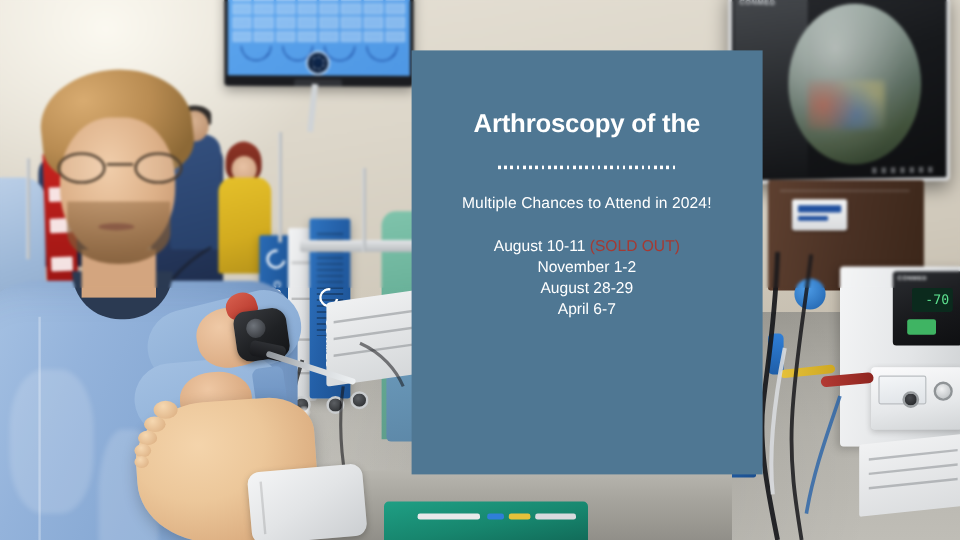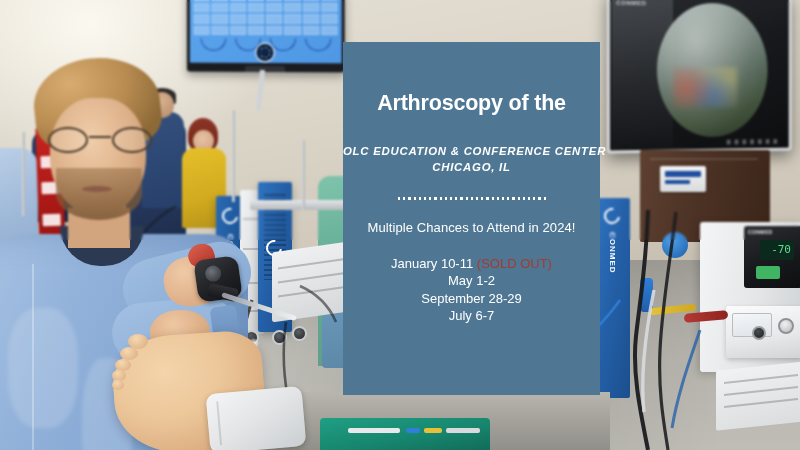--- a/index.html
+++ b/index.html
@@ -669,21 +669,21 @@
   .bg-blur {
     position: absolute; left: 0; top: 0; width: 800px; height: 240px;
     backdrop-filter: blur(1.2px);
     pointer-events: none;
   }
 
   
   .panel {
     position: absolute;
     left: 343px; top: 42px;
-    width: 257px; height: 353px;
+    width: 292px; height: 353px;
     background: #4f7793;
     color: #ffffff;
     text-align: center;
     padding: 0 0;
   }
 
   .panel .title {
     margin-top: 48px;
     font-size: 21.5px;
     font-weight: bold;
@@ -944,40 +944,36 @@
 
     <div class="bg-blur"></div>
   </div>
 
   <div class="panel">
 
     <div class="title">
       <div>Arthroscopy of the</div>
     </div>
 
-    <div class="venue">
-      <div>OLC EDUCATION &amp; CONFERENCE CENTER</div>
-      <div>CHICAGO, IL</div>
-    </div>
 
     <div class="divider"></div>
 
     <div class="tagline">Multiple Chances to Attend in 2024!</div>
 
     <div class="dates">
       <div class="row">
-        <span>January 10-11</span>
+        <span>August 10-11</span>
         <span class="soldout">(SOLD OUT)</span>
       </div>
       <div class="row">
-        <span>May 1-2</span>
+        <span>November 1-2</span>
       </div>
       <div class="row">
-        <span>September 28-29</span>
+        <span>August 28-29</span>
       </div>
       <div class="row">
-        <span>July 6-7</span>
+        <span>April 6-7</span>
       </div>
     </div>
 
   </div>
 
 </div>
 
 </body></html>

